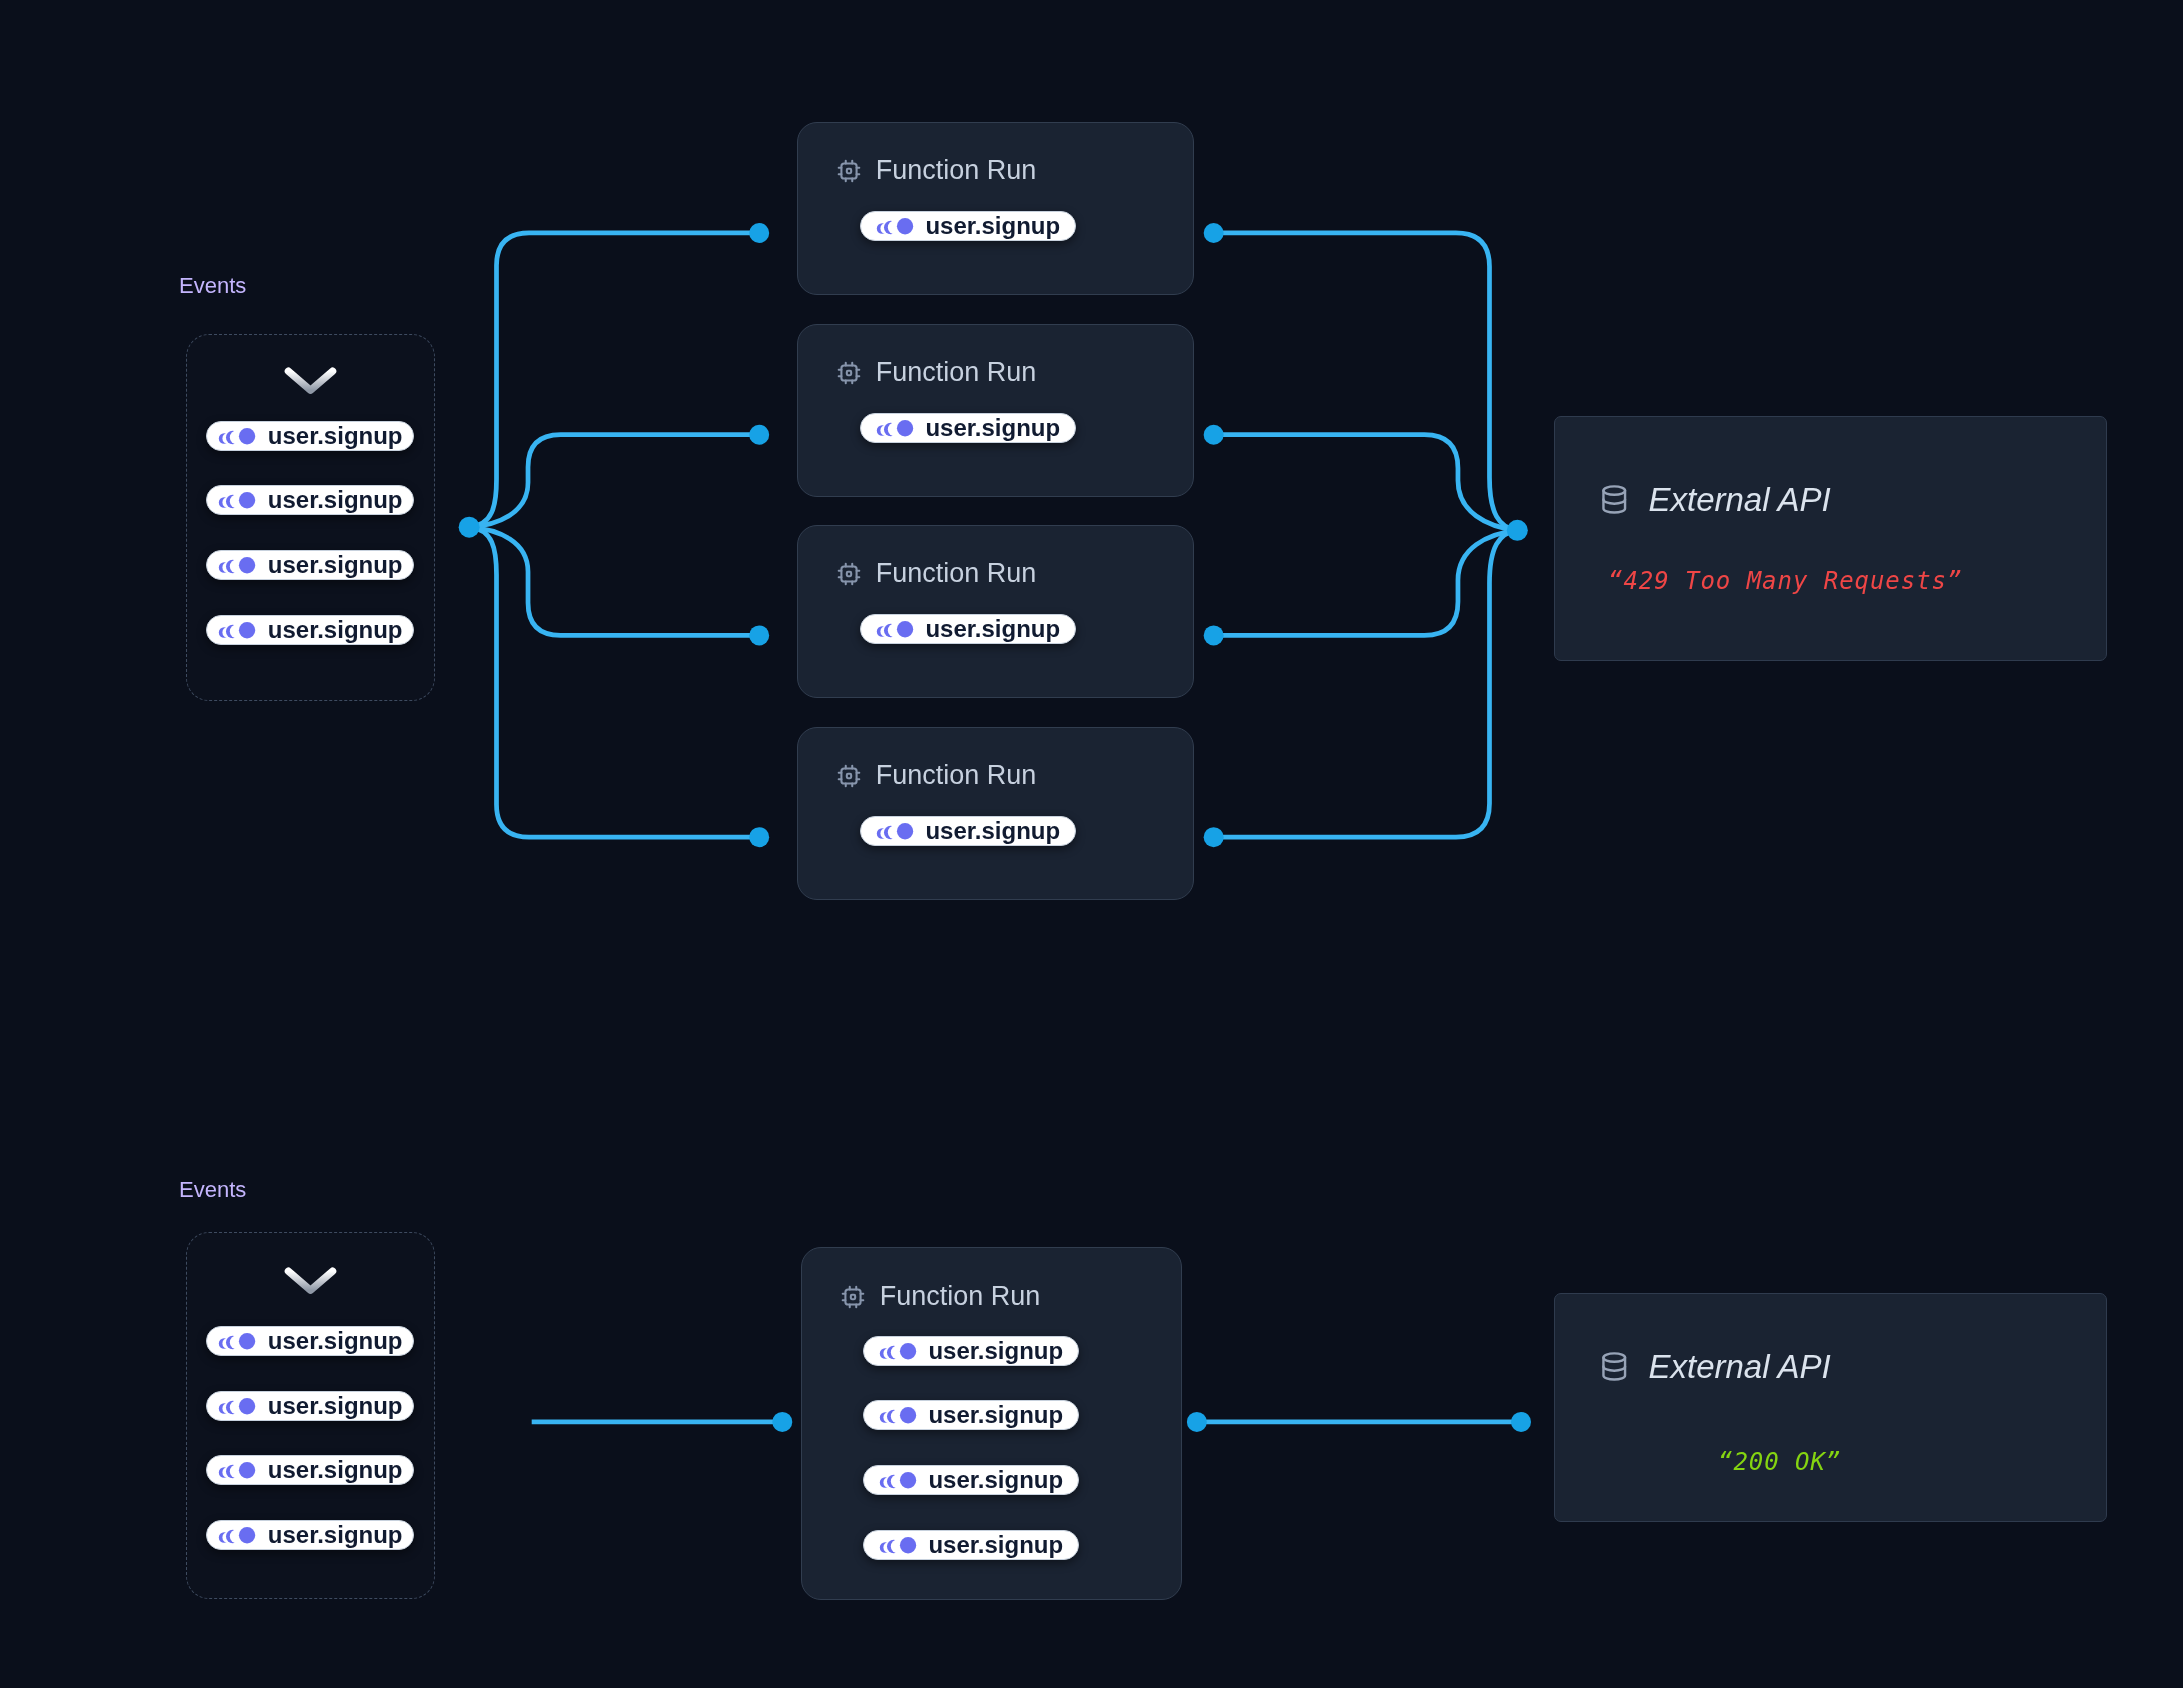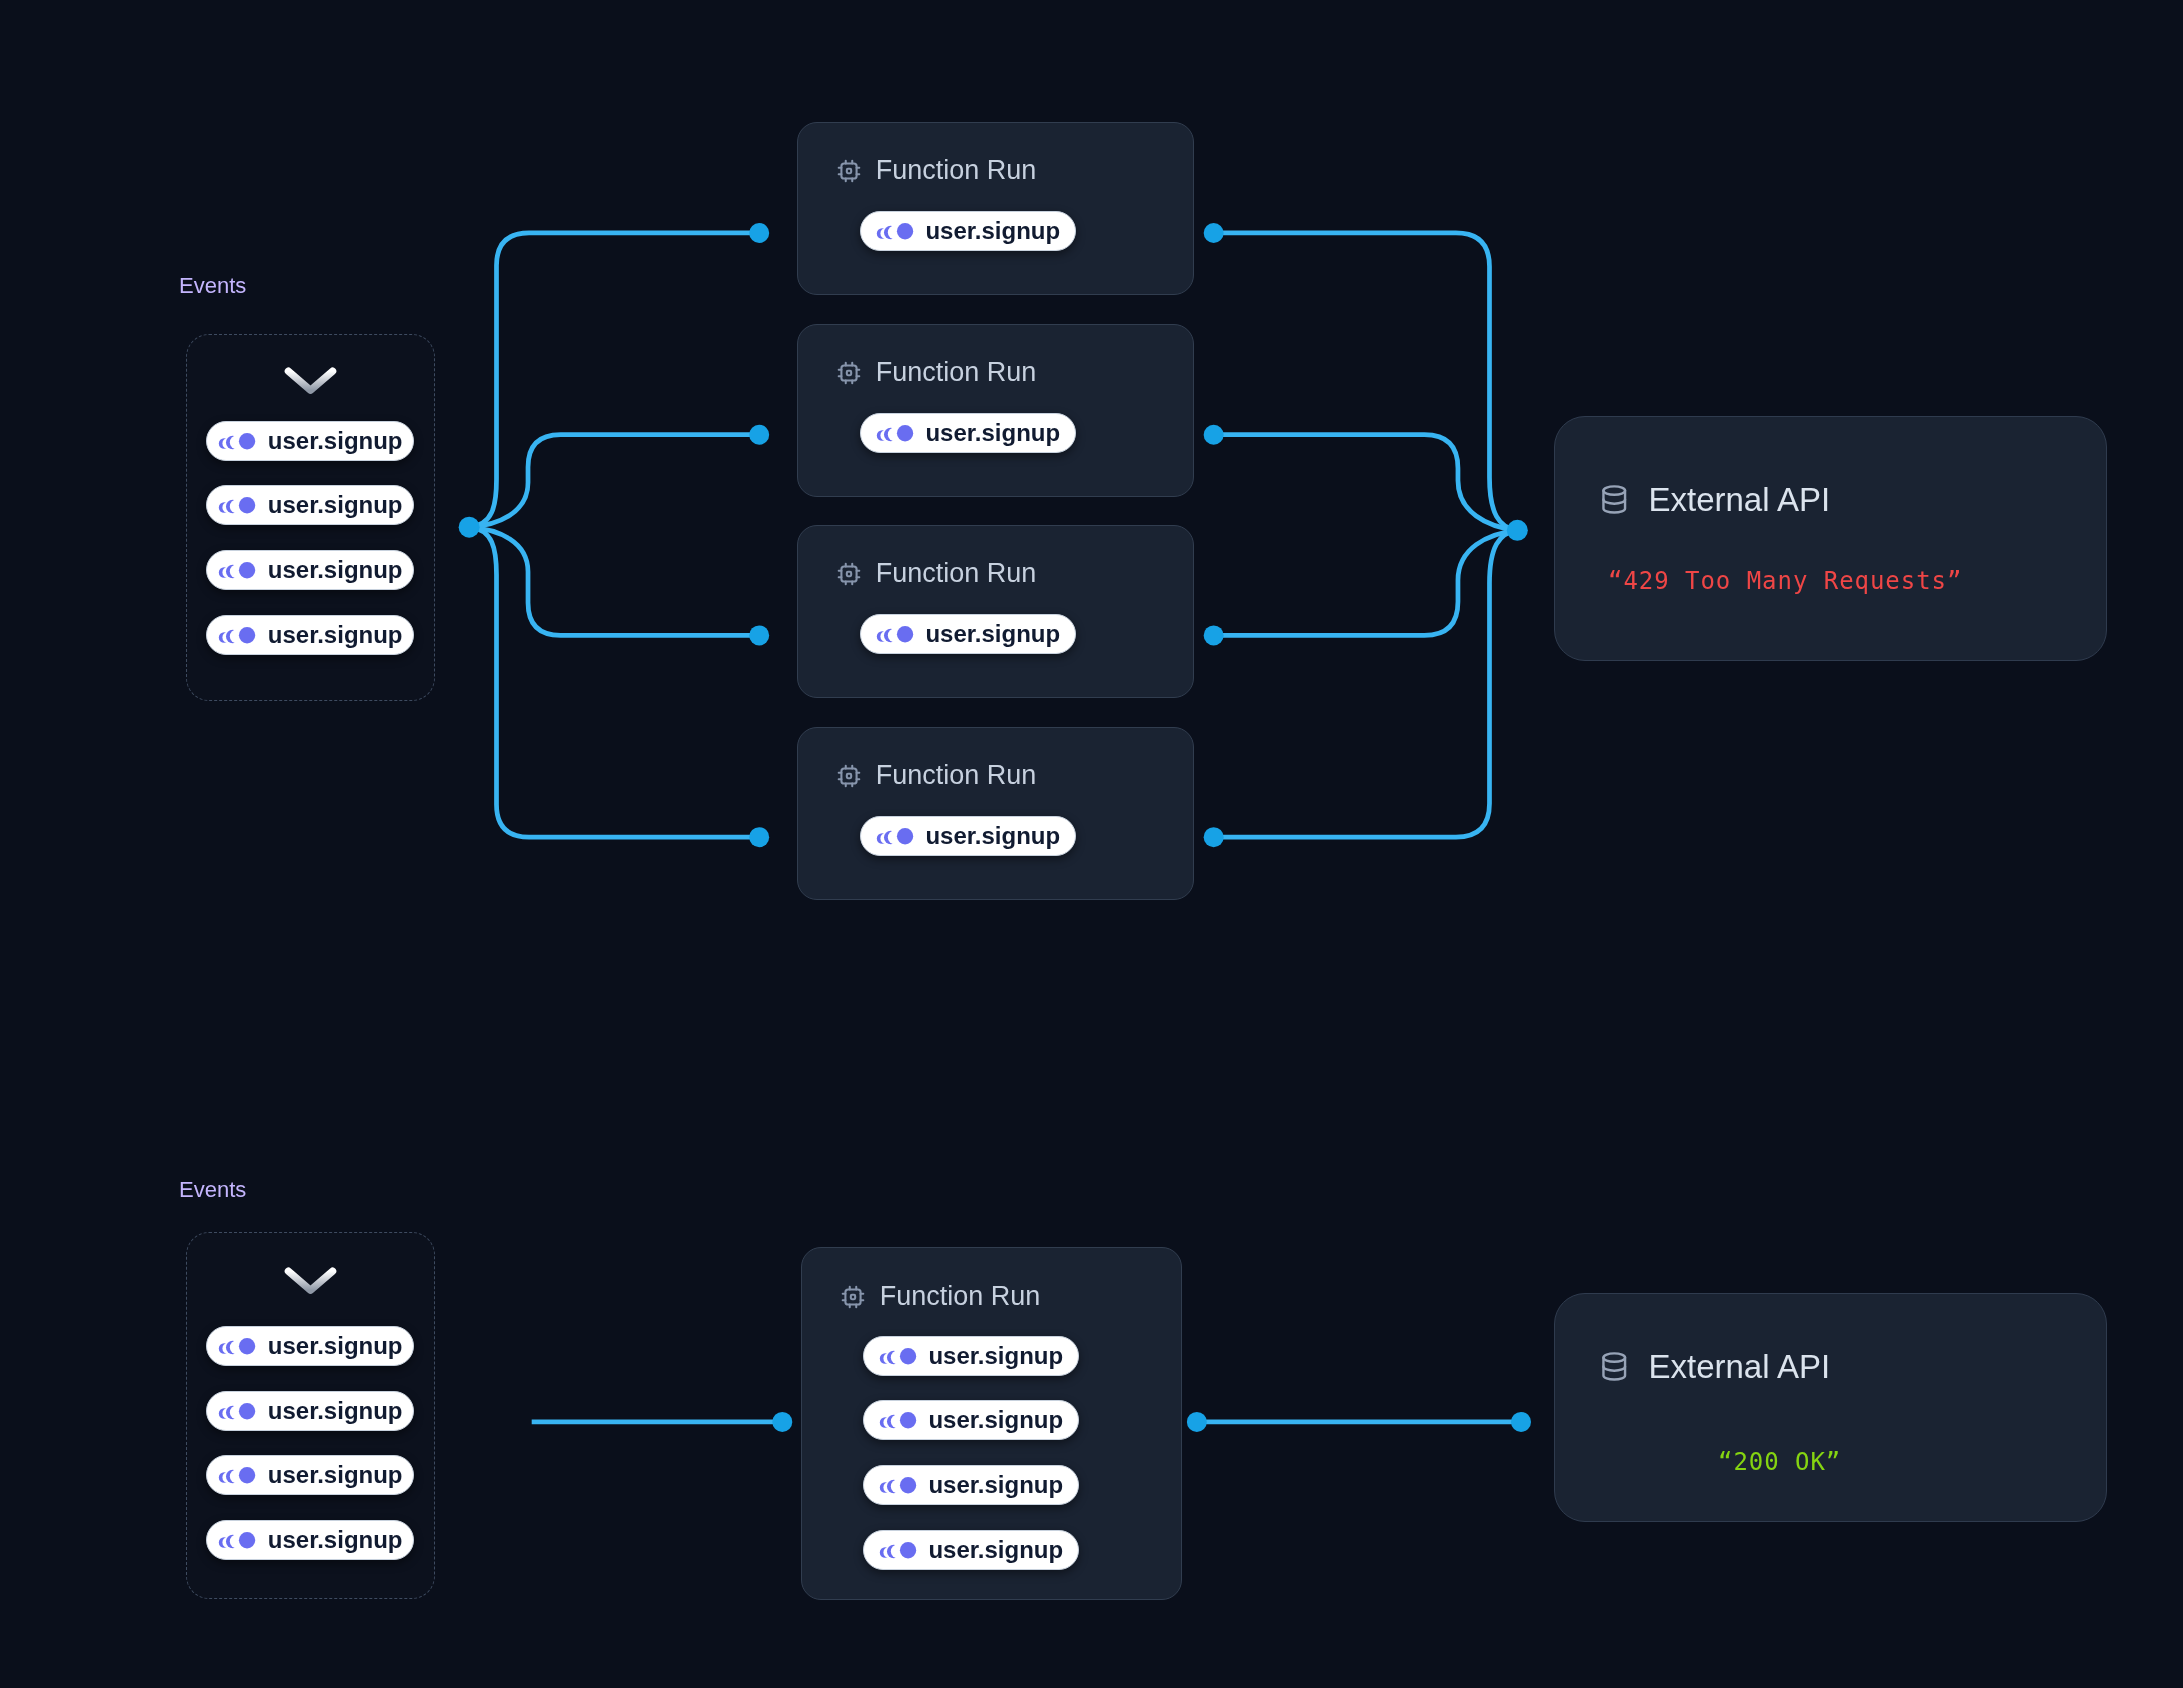--- a/index.html
+++ b/index.html
@@ -3,26 +3,26 @@
 <meta charset="utf-8">
 <style>
   html,body{margin:0;padding:0;background:#0A0F1B;}
   #canvas{position:relative;width:2183px;height:1689px;background:#0A0F1B;overflow:hidden;
           font-family:"Liberation Sans",sans-serif;}
   .abs{position:absolute;}
   .sec-title{font-size:50px;font-weight:600;color:#F8FAFC;letter-spacing:-0.5px;line-height:1.2;white-space:nowrap;}
   .events-label{font-size:22px;font-weight:500;color:#c4b5fd;line-height:1.2;}
   .events-box{border:1.6px dashed #3E4B60;border-radius:23px;background:rgba(255,255,255,0.01);}
   .fcard{background:#1A2332;border:1.6px solid #313D4F;border-radius:20px;box-sizing:border-box;}
-  .ecard{background:#1A2332;border:1.6px solid #2F3B4E;border-radius:31px;box-sizing:border-box;}
+  .ecard{background:#1A2332;border:1.6px solid #2F3B4E;border-radius:7px;box-sizing:border-box;font-style:italic;}
   .fhead{display:flex;align-items:center;gap:13.7px;}
   .fhead .txt{font-size:27px;font-weight:500;color:#C7D1DF;white-space:nowrap;}
   .ehead{display:flex;align-items:center;gap:19px;}
   .ehead .txt{font-size:33px;font-weight:500;color:#DBE3ED;white-space:nowrap;}
-  .pill{height:40px;border-radius:23px;background:#FFFFFF;border:1.6px solid #C7D1DD;box-sizing:border-box;
+  .pill{height:30px;border-radius:23px;background:#FFFFFF;border:1.6px solid #C7D1DD;box-sizing:border-box;
         display:flex;align-items:center;justify-content:center;gap:11.6px;
         box-shadow:0 3.2px 9.5px rgba(0,0,0,0.45);}
   .pill .lbl{font-size:24px;font-weight:600;color:#111B31;white-space:nowrap;letter-spacing:0;}
   .evt-icon{width:38px;height:23px;flex:0 0 auto;}
   .status{font-family:"DejaVu Sans Mono",monospace;font-size:24px;letter-spacing:0.04em;white-space:nowrap;line-height:1;}
   .status-error{color:#EF4646;}
   .status-ok{color:#85D411;}
   svg.wires{position:absolute;left:0;top:0;pointer-events:none;}
   .chip-icon{width:26px;height:26px;color:#8795AC;flex:0 0 auto;}
   .db-icon{width:30.5px;height:34px;color:#97A3B7;flex:0 0 auto;}

